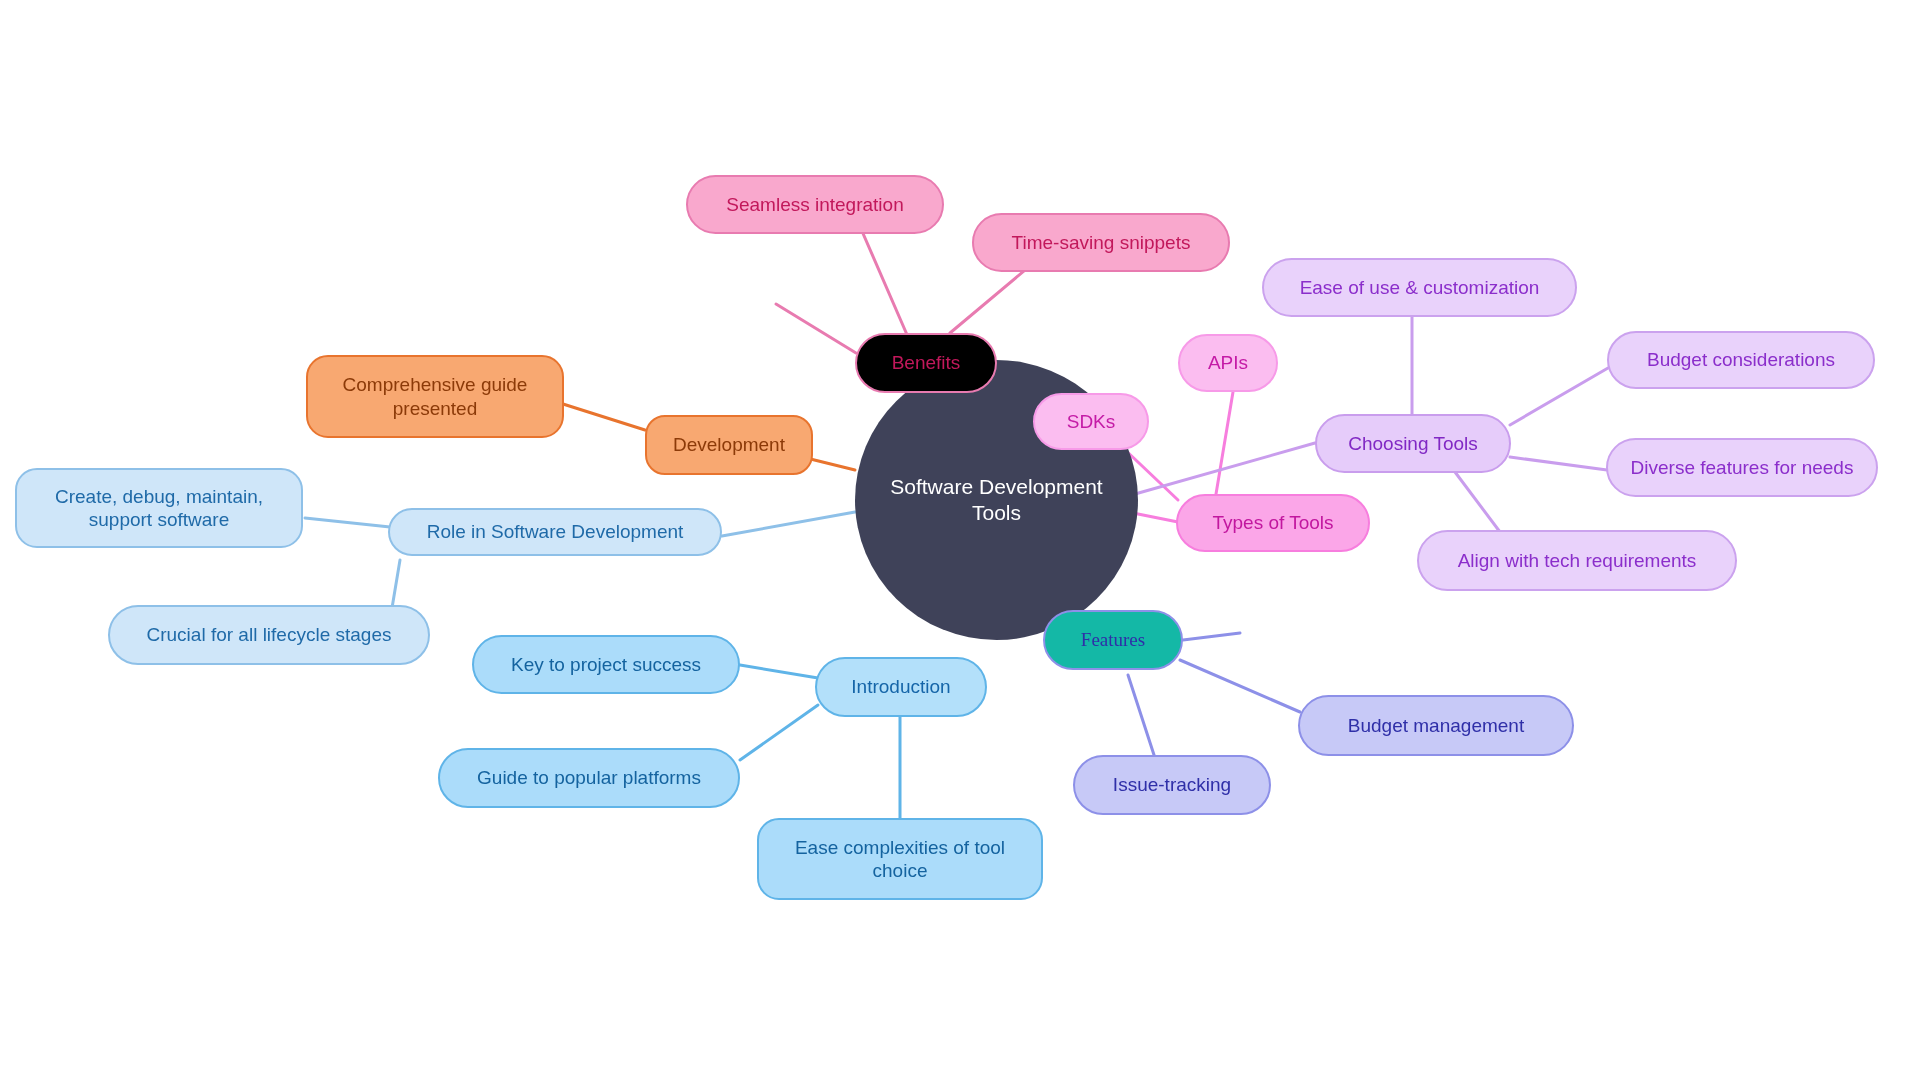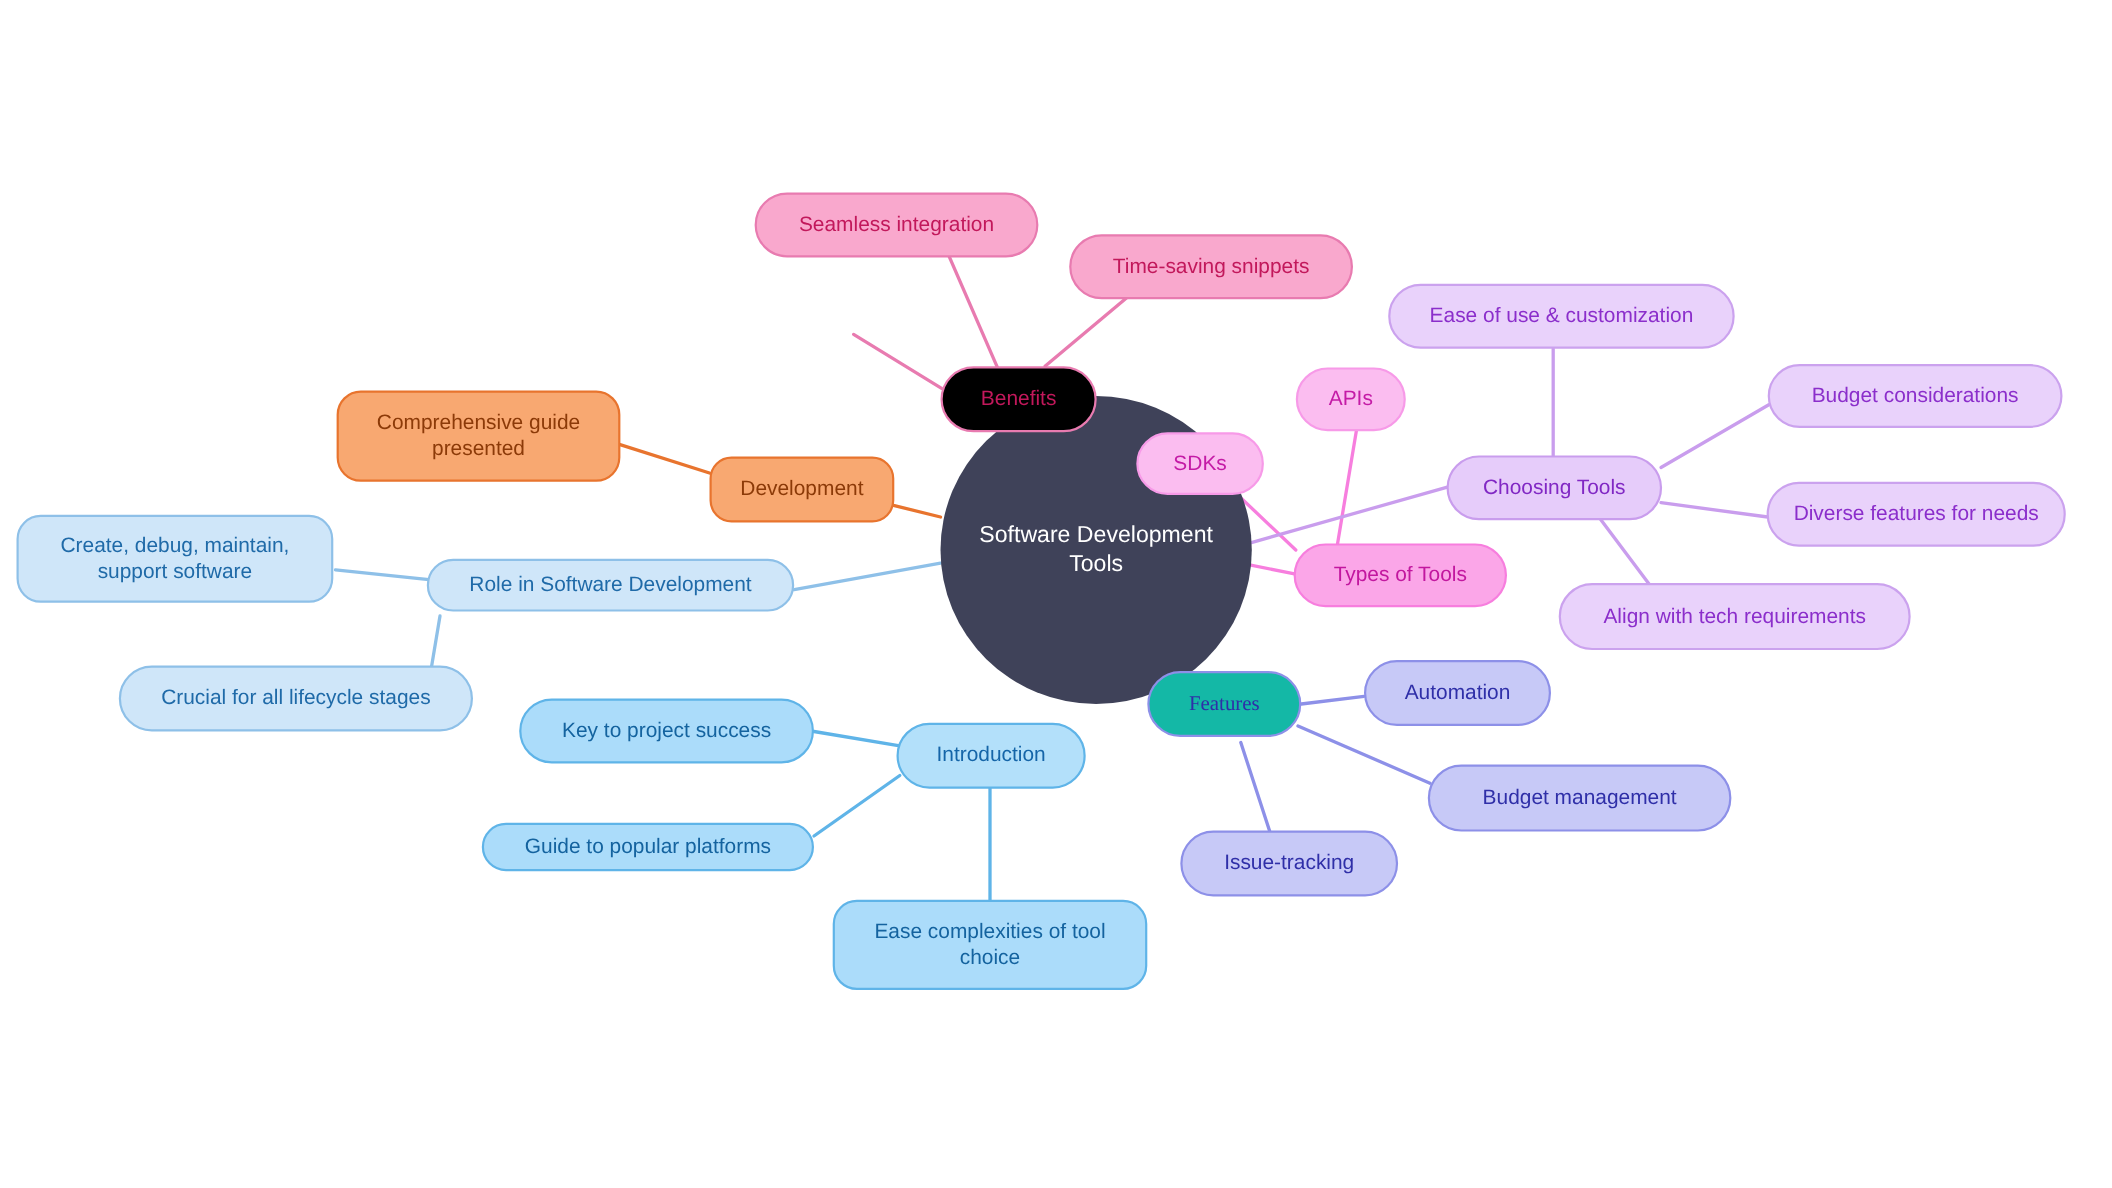--- a/index.html
+++ b/index.html
@@ -151,32 +151,31 @@
     <div class="node c-choosing-leaf" style="left:1262px; top:258px; width:315px; height:59px; border-radius:30px; font-size:19px;">Ease of use &amp; customization</div>
 
     <div class="node c-choosing-leaf" style="left:1607px; top:331px; width:268px; height:58px; border-radius:29px; font-size:19px;">Budget considerations</div>
 
     <div class="node c-choosing-leaf" style="left:1606px; top:438px; width:272px; height:59px; border-radius:30px; font-size:19px;">Diverse features for needs</div>
 
     <div class="node c-choosing-leaf" style="left:1417px; top:530px; width:320px; height:61px; border-radius:31px; font-size:19px;">Align with tech requirements</div>
 
     <div class="node c-features" style="left:1043px; top:610px; width:140px; height:60px; border-radius:30px; font-size:19px;">Features</div>
 
-    <div class="node c-features-leaf" style="left:1240px; top:600px; width:170px; height:60px; border-radius:30px; font-size:19px;">Automation</div>
 
     <div class="node c-features-leaf" style="left:1298px; top:695px; width:276px; height:61px; border-radius:31px; font-size:19px;">Budget management</div>
 
     <div class="node c-features-leaf" style="left:1073px; top:755px; width:198px; height:60px; border-radius:30px; font-size:19px;">Issue-tracking</div>
 
 
     <div class="node c-intro" style="left:815px; top:657px; width:172px; height:60px; border-radius:30px; font-size:19px;">Introduction</div>
 
     <div class="node c-intro-leaf" style="left:472px; top:635px; width:268px; height:59px; border-radius:30px; font-size:19px;">Key to project success</div>
 
-    <div class="node c-intro-leaf" style="left:438px; top:748px; width:302px; height:44px; border-radius:30px; font-size:19px;">Guide to popular platforms</div>
+    <div class="node c-intro-leaf" style="left:438px; top:748px; width:302px; height:60px; border-radius:30px; font-size:19px;">Guide to popular platforms</div>
 
     <div class="node c-intro-leaf" style="left:757px; top:818px; width:286px; height:82px; border-radius:22px; font-size:19px;">Ease complexities of tool
 choice</div>
 
     <div class="node c-role" style="left:388px; top:508px; width:334px; height:48px; border-radius:24px; font-size:19px;">Role in Software Development</div>
 
     <div class="node c-role-leaf" style="left:15px; top:468px; width:288px; height:80px; border-radius:22px; font-size:19px;">Create, debug, maintain,
 support software</div>
 
     <div class="node c-role-leaf" style="left:108px; top:605px; width:322px; height:60px; border-radius:30px; font-size:19px;">Crucial for all lifecycle stages</div>

